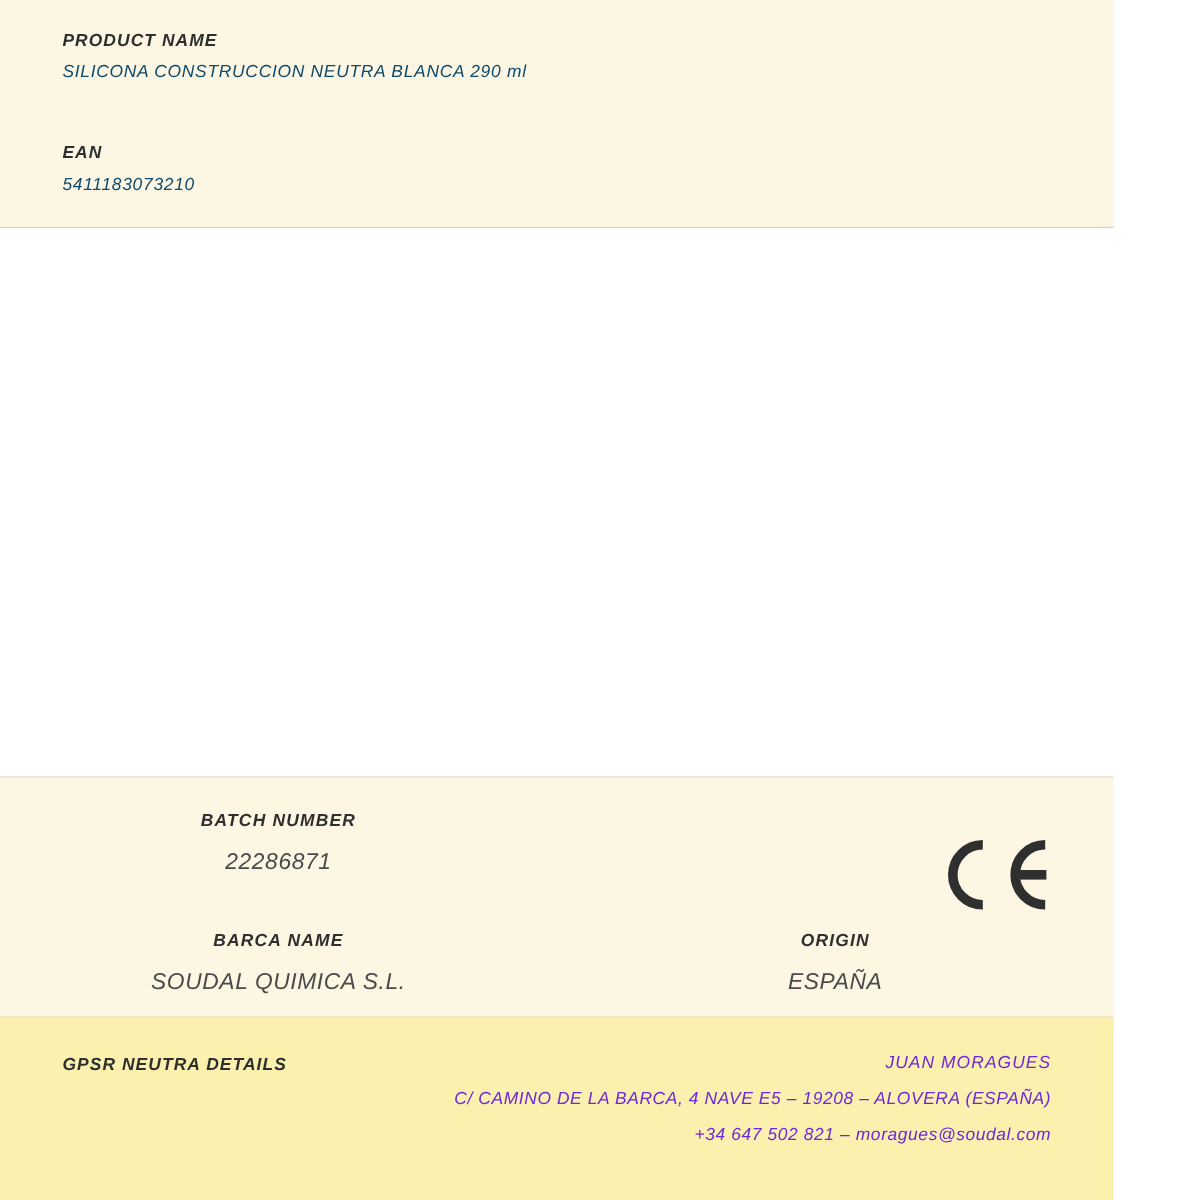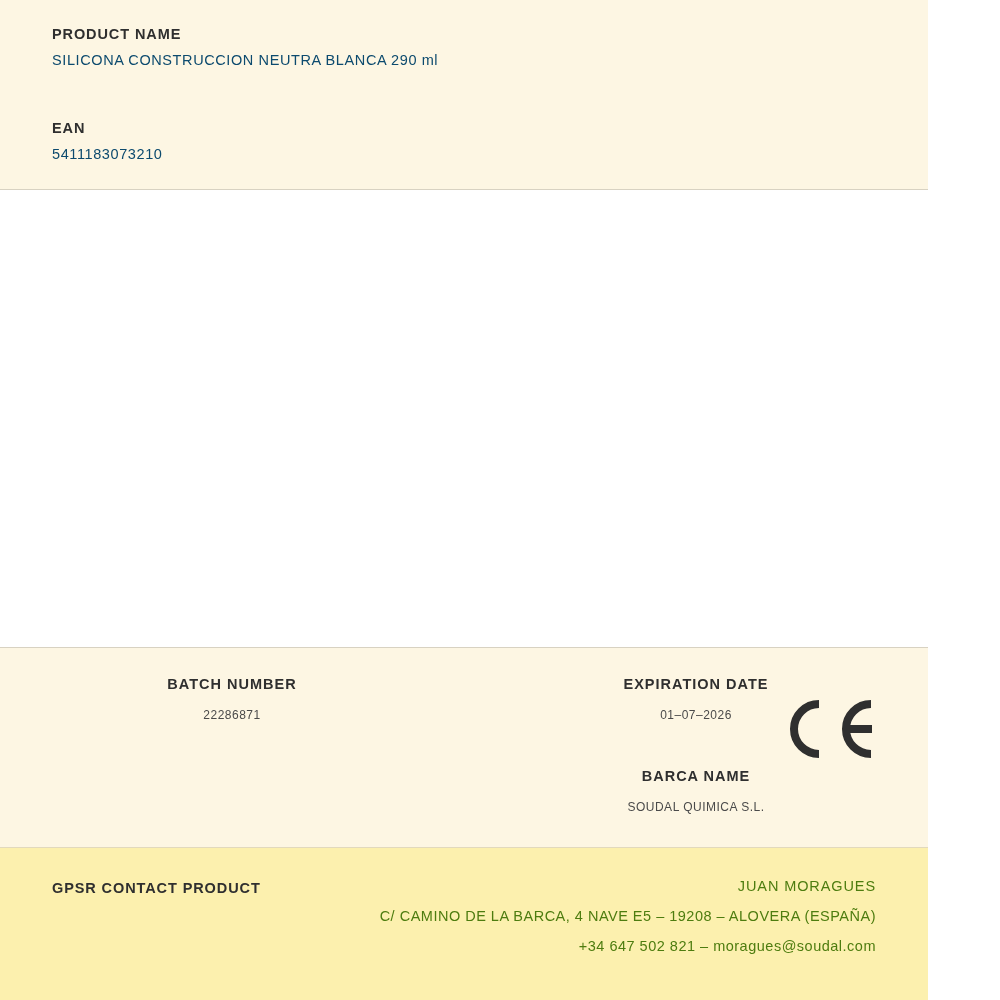--- a/index.html
+++ b/index.html
@@ -13,20 +13,21 @@
     font-family: "Liberation Sans", sans-serif;
     color: #3a3a3a;
     overflow: hidden;
   }
   .sheet {
     position: relative;
     width: 928px;
     height: 1000px;
     display: flex;
     flex-direction: column;
+    font-style: italic;
   }
 
   
   .header {
     background: #fdf6e3;
     padding: 26px 0 22px 52px;
     box-sizing: border-box;
     height: 190px;
     border-bottom: 1px solid #d8d2c2;
   }
@@ -73,21 +74,21 @@
     text-align: center;
   }
   .cell .k {
     font-size: 14.5px;
     font-weight: 700;
     letter-spacing: 1px;
     color: #2f2f2f;
     margin: 0 0 11px 0;
   }
   .cell .v {
-    font-size: 12px;
+    font-size: 19px;
     font-weight: 400;
     letter-spacing: 0.5px;
     color: #4a4a4a;
     margin: 16px;
   }
   .ce-mark {
     position: absolute;
     right: 52px;
     top: 50px;
     width: 92px;
@@ -109,21 +110,21 @@
     color: #2f2f2f;
     margin: 0;
     position: absolute;
     left: 52px;
     top: 32px;
   }
   .footer-lines {
     text-align: right;
     font-size: 14.5px;
     letter-spacing: 0.5px;
-    color: #4d7c0f;
+    color: #6d28d9;
   }
   .footer-lines div {
     margin-bottom: 14px;
     white-space: nowrap;
   }
   .footer-lines div:first-child {
     letter-spacing: 0.9px;
   }
 </style>
 </head>
@@ -143,44 +144,44 @@
   </div>
 
   <div class="canvas"></div>
 
   <div class="details">
     <div class="details-grid">
       <div class="cell">
         <p class="k">BATCH NUMBER</p>
         <p class="v">22286871</p>
       </div>
-      <div class="cell">
-        <p class="k">EXPIRATION DATE</p>
-        <p class="v">01–07–2026</p>
-      </div>
       <div class="cell"></div>
 
       <div class="cell">
         <p class="k">BARCA NAME</p>
         <p class="v">SOUDAL QUIMICA S.L.</p>
+      </div>
+      <div class="cell">
+        <p class="k">ORIGIN</p>
+        <p class="v">ESPAÑA</p>
       </div>
       <div class="cell"></div>
     </div>
 
     <svg class="ce-mark" viewBox="0 0 92 62" aria-hidden="true">
 
       <path d="M35 6 A25 25 0 1 0 35 56" fill="none" stroke="#2f2f2f" stroke-width="8" stroke-linecap="butt"></path>
 
       <path d="M87 6 A25 25 0 1 0 87 56" fill="none" stroke="#2f2f2f" stroke-width="8" stroke-linecap="butt"></path>
       <rect x="62" y="27" width="26" height="8" fill="#2f2f2f"></rect>
     </svg>
   </div>
 
   <div class="footer">
-    <p class="footer-label">GPSR CONTACT PRODUCT</p>
+    <p class="footer-label">GPSR NEUTRA DETAILS</p>
     <div class="footer-lines">
       <div>JUAN MORAGUES</div>
       <div>C/ CAMINO DE LA BARCA, 4 NAVE E5 – 19208 – ALOVERA (ESPAÑA)</div>
       <div>+34 647 502 821 – moragues@soudal.com</div>
     </div>
   </div>
 
 </div>
 
 </body></html>

